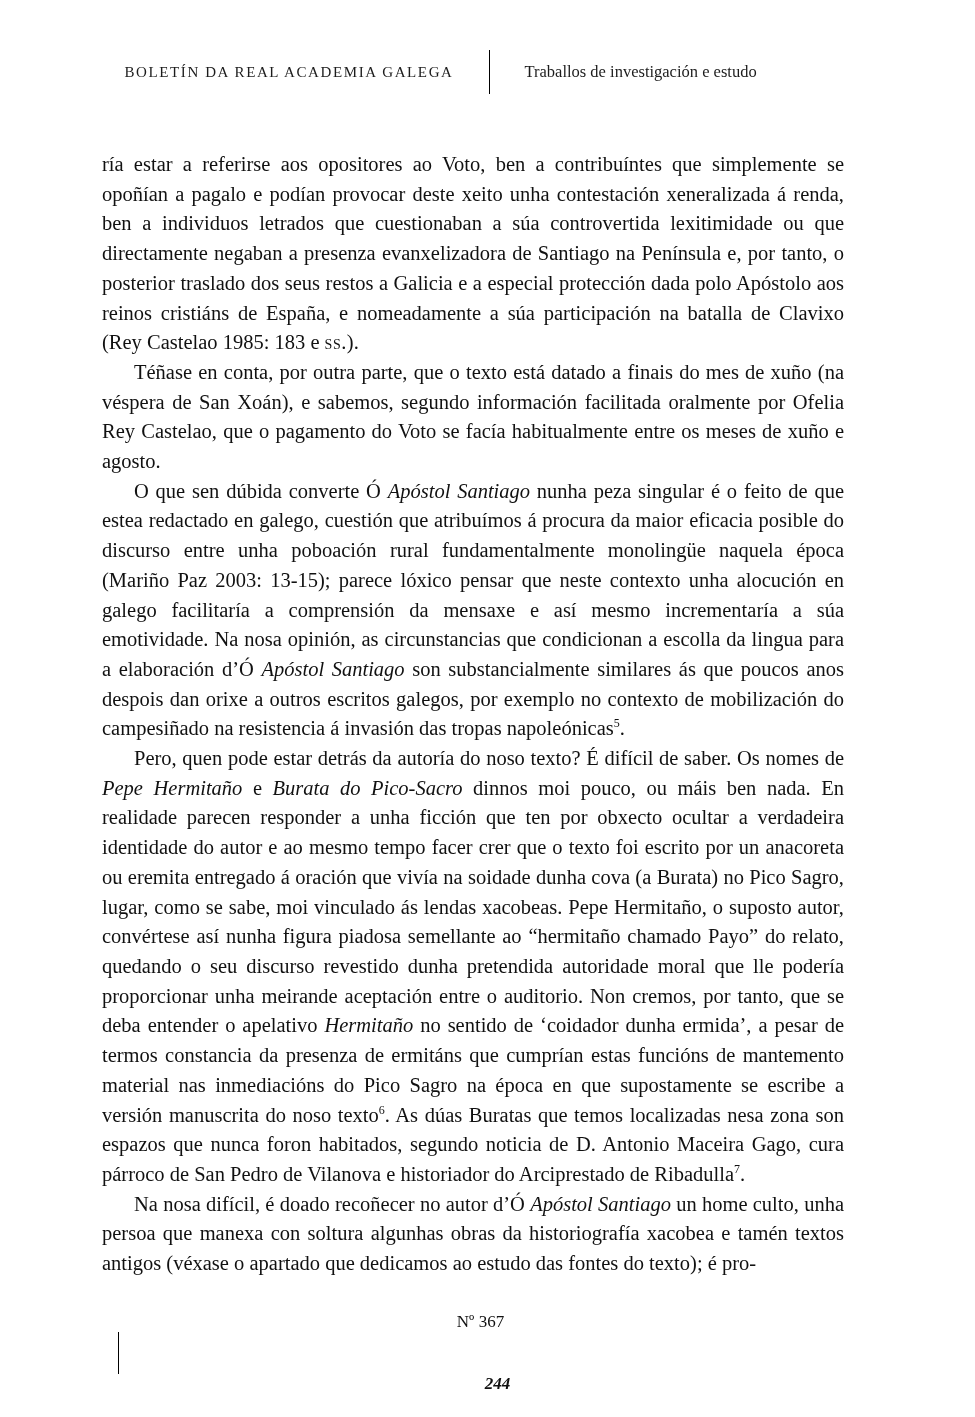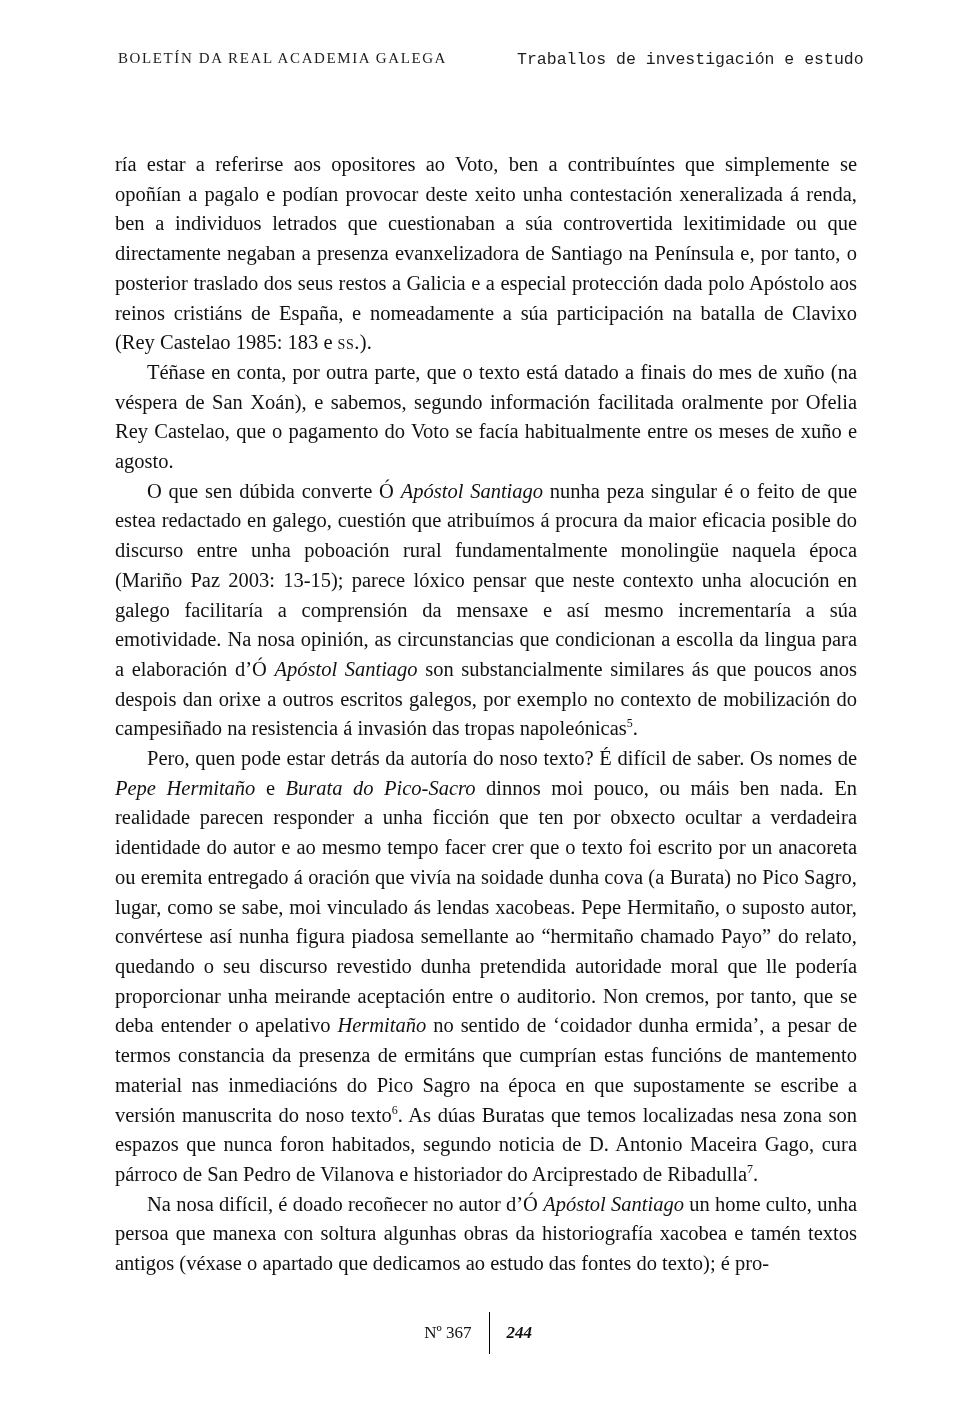--- a/index.html
+++ b/index.html
@@ -13,53 +13,52 @@
     overflow: hidden;
   }
 
   
   .page-header {
     position: absolute;
     top: 50px;
     left: 118px;
     width: 742px;
     display: flex;
-    align-items: flex-start;
+    align-items: center;
     gap: 20px;
   }
   .page-header .journal {
     flex: 1;
     text-align: right;
     padding-right: 15px;
     font-size: 15px;
     letter-spacing: 1.6px;
     color: #1c1c1c;
     white-space: nowrap;
   }
   .page-header .section {
     flex: 1;
     text-align: left;
     padding-left: 15px;
     font-size: 16.5px;
     color: #1c1c1c;
     white-space: nowrap;
-    font-family: Liberation Mono, monospace;
   }
   .vrule {
     width: 1px;
     background: #000000;
     align-self: stretch;
   }
   .page-header .vrule { height: 44px; }
 
   
   .body-text {
     position: absolute;
     top: 150px;
-    left: 115px;
+    left: 102px;
     width: 742px;
     font-size: 20.5px;
     line-height: 29.7px;
     text-align: justify;
   }
   .para { margin: 0; }
   .para.indent { text-indent: 32px; }
   .italic { font-style: italic; }
   .sup {
     font-size: 12px;
@@ -72,20 +71,21 @@
   }
 
   
   .page-footer {
     position: absolute;
     top: 1312px;
     left: 118px;
     width: 742px;
     display: flex;
     align-items: center;
+    flex-direction: column;
   }
   .page-footer .issue {
     flex: 1;
     text-align: right;
     padding-right: 17px;
     font-size: 17px;
     white-space: nowrap;
   }
   .page-footer .pagenum {
     flex: 1;

